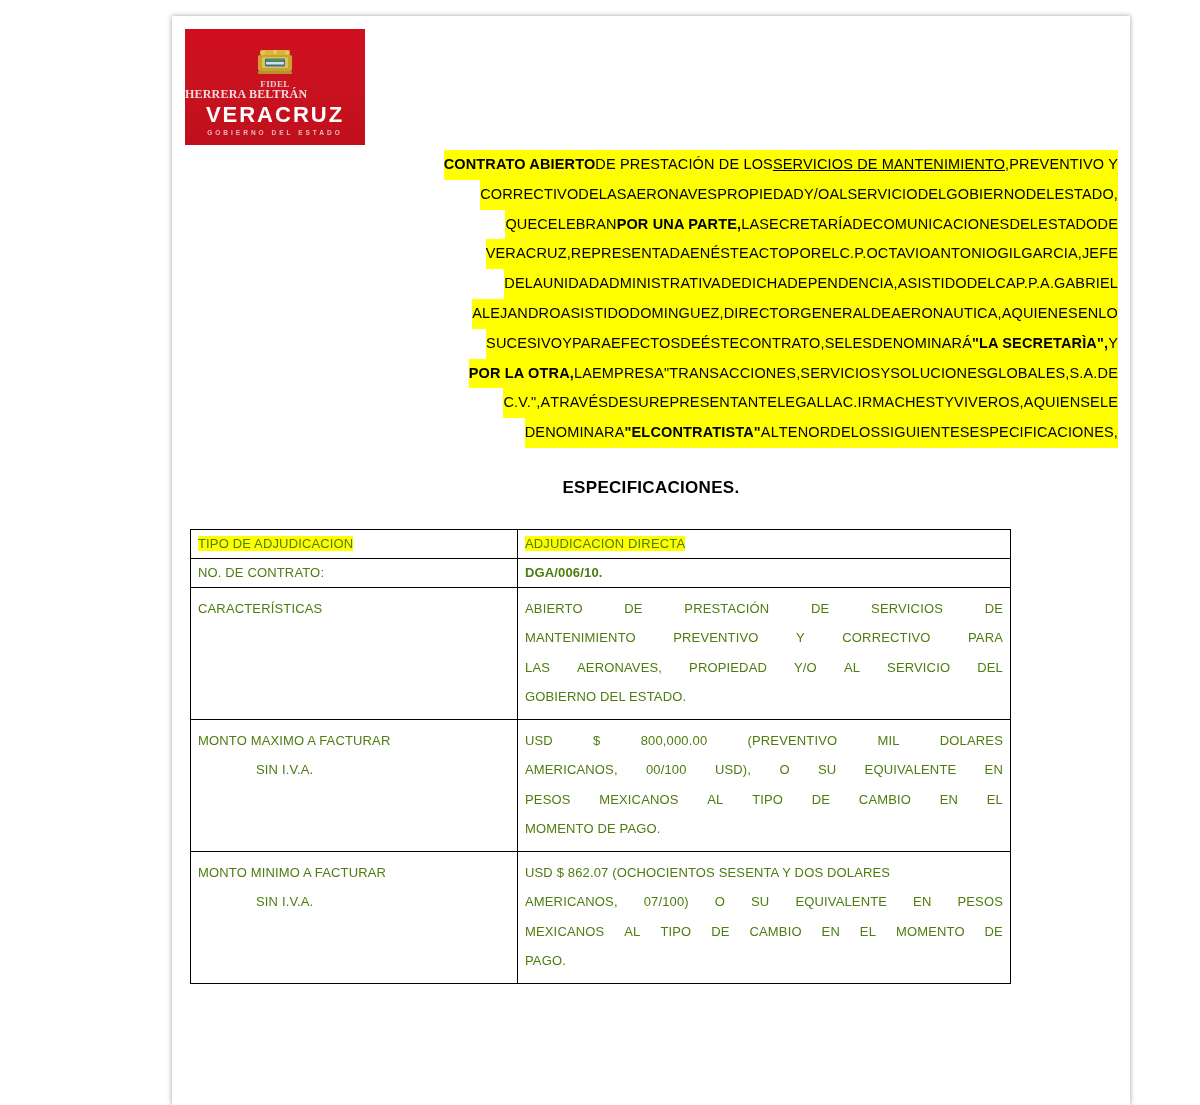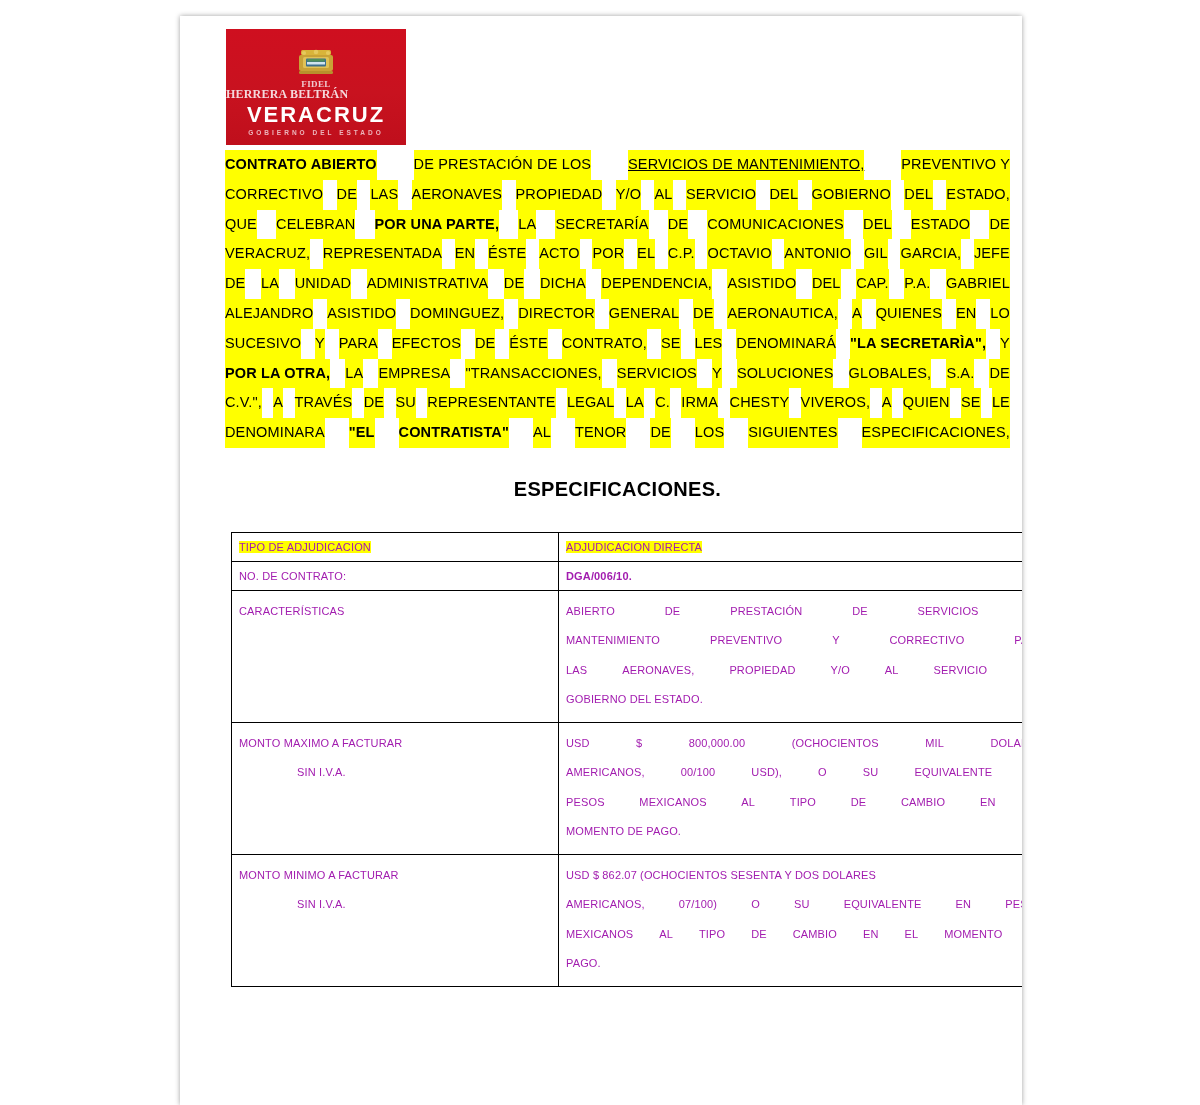--- a/index.html
+++ b/index.html
@@ -16,28 +16,27 @@
   #viewport {
     position: relative;
     width: 1200px;
     height: 1105px;
     background: #ffffff;
   }
 
   
   #page {
     position: absolute;
-    left: 180px;
+    left: 172px;
     top: 16px;
-    width: 842px;
+    width: 958px;
     height: 1089px;
     background: #ffffff;
     box-shadow: 0 0 5px rgba(0,0,0,0.38);
     overflow: hidden;
-    padding-left: 33px;
   }
 
   #page-inner {
     position: relative;
     width: 100%;
     height: 100%;
     padding: 0;
   }
 
   
@@ -146,50 +145,50 @@
     letter-spacing: 0.15px;
   }
 
   .hl { background: #ffff00; }
   .b  { font-weight: bold; }
   .u  { text-decoration: underline; }
 
   
   .jline {
     display: flex;
-    justify-content: space-between;
+    justify-content: flex-end;
     white-space: nowrap;
   }
   .jline.last { justify-content: flex-start; }
   .jline > span { display: inline-block; }
 
   .section-title {
     margin-top: 30px;
     text-align: center;
     font-family: "Liberation Sans", sans-serif;
-    font-size: 20px;
+    font-size: 17px;
     font-weight: bold;
     color: #000;
     letter-spacing: 0.3px;
   }
 
   
   .spec-table {
     margin: 31px 0 0 6px;
     width: 820px;
     border-collapse: collapse;
     table-layout: fixed;
   }
   .spec-table td {
     border: 1.4px solid #000000;
     vertical-align: top;
     padding: 6px 7px 7px 7px;
     font-family: "Liberation Sans", sans-serif;
-    font-size: 11px;
-    color: #a21caf;
+    font-size: 13px;
+    color: #4d7c0f;
     line-height: 29.5px;
     letter-spacing: 0.15px;
   }
   .col-a { width: 327px; }
   .col-b { width: 493px; }
 
   td.tight { line-height: 18px; padding-top: 5px; padding-bottom: 5px; }
 
   .cell-just { text-align: justify; }
   .cell-just .jline { display: flex; justify-content: space-between; white-space: nowrap; }
@@ -414,21 +413,21 @@
                   </div>
                 </td>
               </tr>
               <tr>
                 <td class="" style="line-height: 29.5px;"><span>MONTO MAXIMO A FACTURAR</span><span class="indent-sub">SIN  I.V.A.</span></td>
                 <td class="cell-just">
                   <div class="jline">
                     <span>USD</span>
                     <span>$</span>
                     <span>800,000.00</span>
-                    <span>(OCHOCIENTOS</span>
+                    <span>(PREVENTIVO</span>
                     <span>MIL</span>
                     <span>DOLARES</span>
                   </div>
                   <div class="jline">
                     <span>AMERICANOS,</span>
                     <span>00/100</span>
                     <span>USD),</span>
                     <span>O</span>
                     <span>SU</span>
                     <span>EQUIVALENTE</span>

